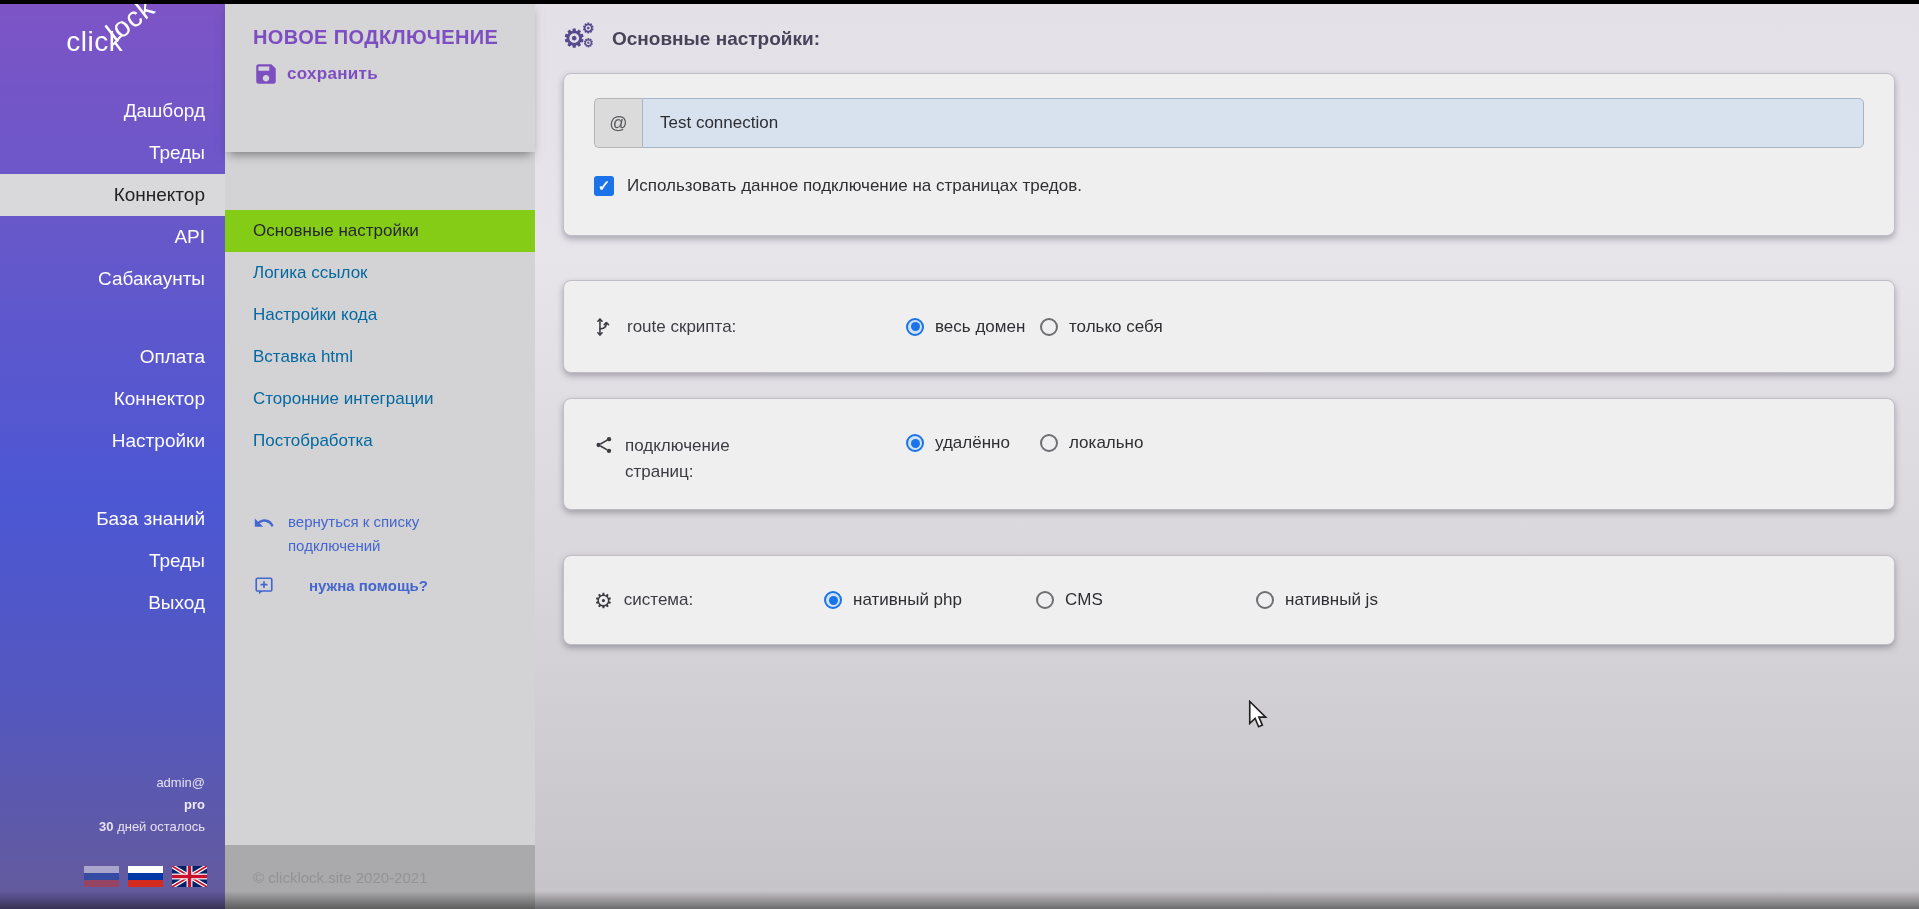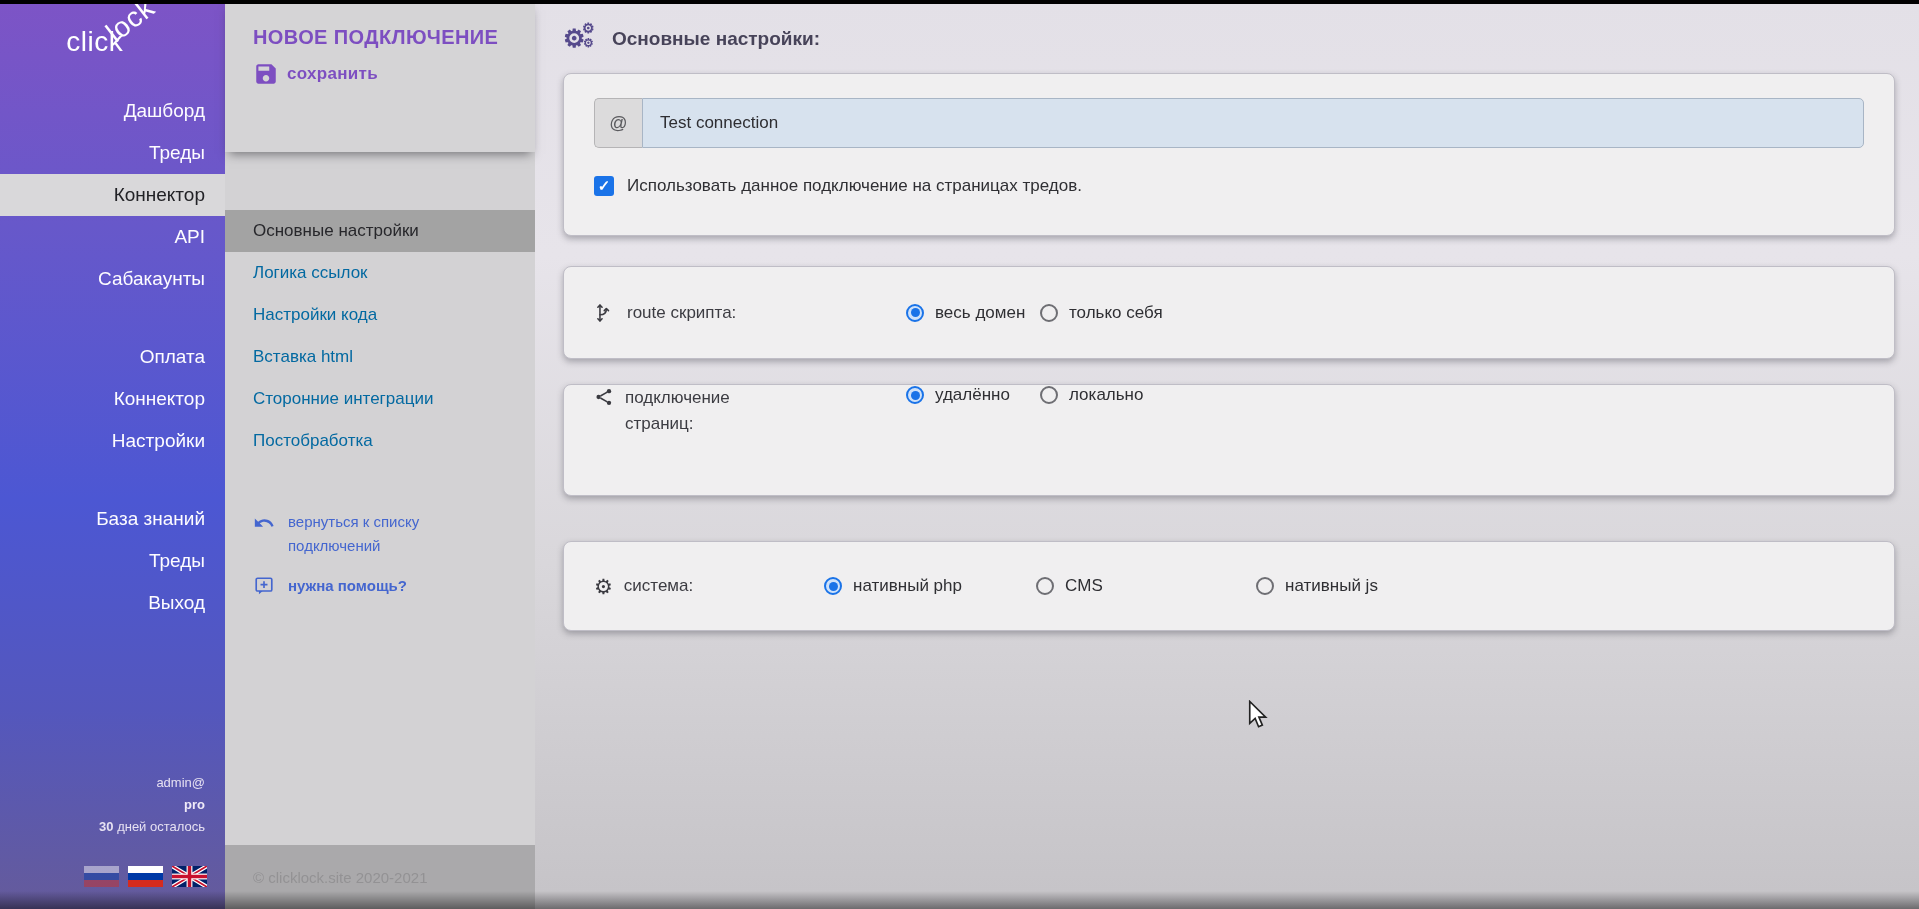--- a/index.html
+++ b/index.html
@@ -35,26 +35,26 @@
   
   .panel { width:310px; flex-shrink:0; background:#d3d2d4; position:relative; }
   .panel-top { padding:26px 20px 0 28px; height:152px; position:relative; z-index:2;
                background:#d5d4d6; box-shadow:0 6px 10px -4px rgba(35,35,40,0.55); }
   .panel-title { color:#7d4ec1; font-weight:bold; font-size:20px; letter-spacing:0.4px; white-space:nowrap; }
   .save-row { margin-top:12px; display:flex; align-items:center; gap:8px;
               color:#7d4ec1; font-weight:bold; font-size:17px; cursor:pointer; letter-spacing:0.3px; }
   .panel-nav { margin-top:58px; }
   .pnav-item { height:42px; line-height:42px; padding-left:28px; font-size:17px;
                color:#0369a1; cursor:pointer; white-space:nowrap; }
-  .pnav-item.active { background:#a3a3a3; color:#27272b; }
+  .pnav-item.active { background:#84cc16; color:#27272b; }
   .panel-links { margin-top:48px; padding-left:28px; }
   .plink { display:flex; align-items:flex-start; gap:13px; color:#4466cf;
            font-size:15px; line-height:24px; cursor:pointer; margin-bottom:16px; }
   .plink .txt { max-width:180px; }
-  .plink .bold-q { font-weight:bold; }
+  .plink .bold-q { font-weight:bold;margin-left:21px; }
   .panel-footer { position:absolute; bottom:0; left:0; right:0; height:64px;
                   background:#aaa9ab; display:flex; align-items:center; padding-left:28px;
                   color:#939294; font-size:15px; }
 
   
   .main { flex:1; position:relative; padding:0 24px 0 28px;
     background:linear-gradient(180deg,#e3e0e7 0%,#e7e4ea 28%,#d9d7db 62%,#c5c3c7 100%); }
   .main-header { display:flex; align-items:center; gap:15px; padding-top:24px;
                  color:#474359; font-weight:bold; font-size:19px; }
   .gears-icon { position:relative; width:34px; height:30px; color:#564a8c; flex-shrink:0; }
@@ -72,22 +72,22 @@
   .text-input { flex:1; background:#d7e2ee; border:1px solid #a8b5c5; border-radius:0 5px 5px 0;
                 font-size:17px; color:#2e2e32; padding:0 17px; outline:none;
                 font-family:"Liberation Sans", sans-serif; }
   .check-row { margin-top:28px; display:flex; align-items:center; gap:13px;
                font-size:17px; color:#2f2f33; }
   .checkbox { width:20px; height:20px; background:#1a73e8; border-radius:3px; flex-shrink:0;
               display:flex; align-items:center; justify-content:center;
               color:#fff; font-size:15px; font-weight:bold; cursor:pointer; }
 
   .card-setting { display:flex; align-items:center; padding:0 30px; }
-  .card2 { margin-top:30px; height:93px; }
-  .card3 { margin-top:25px; height:112px; align-items:flex-start; }
+  .card2 { margin-top:44px; height:93px; }
+  .card3 { margin-top:25px; height:112px; align-items:flex-start; padding-top:34px; }
   .card4 { margin-top:45px; height:90px; }
   .setting-label { display:flex; align-items:flex-start; gap:11px; width:312px; flex-shrink:0;
                    font-size:17px; color:#3c3c42; line-height:26px; }
   .card4 .setting-label { width:230px; }
   .card3 .setting-label .txt { max-width:150px; }
   .setting-label .s-icon { margin-top:2px; flex-shrink:0; }
   .gear-glyph { font-size:21px; line-height:24px; color:#3a3a40; }
   .options { display:flex; }
   .option { display:flex; align-items:center; gap:11px; font-size:17px; color:#2f2f33;
             min-width:134px; cursor:pointer; }

